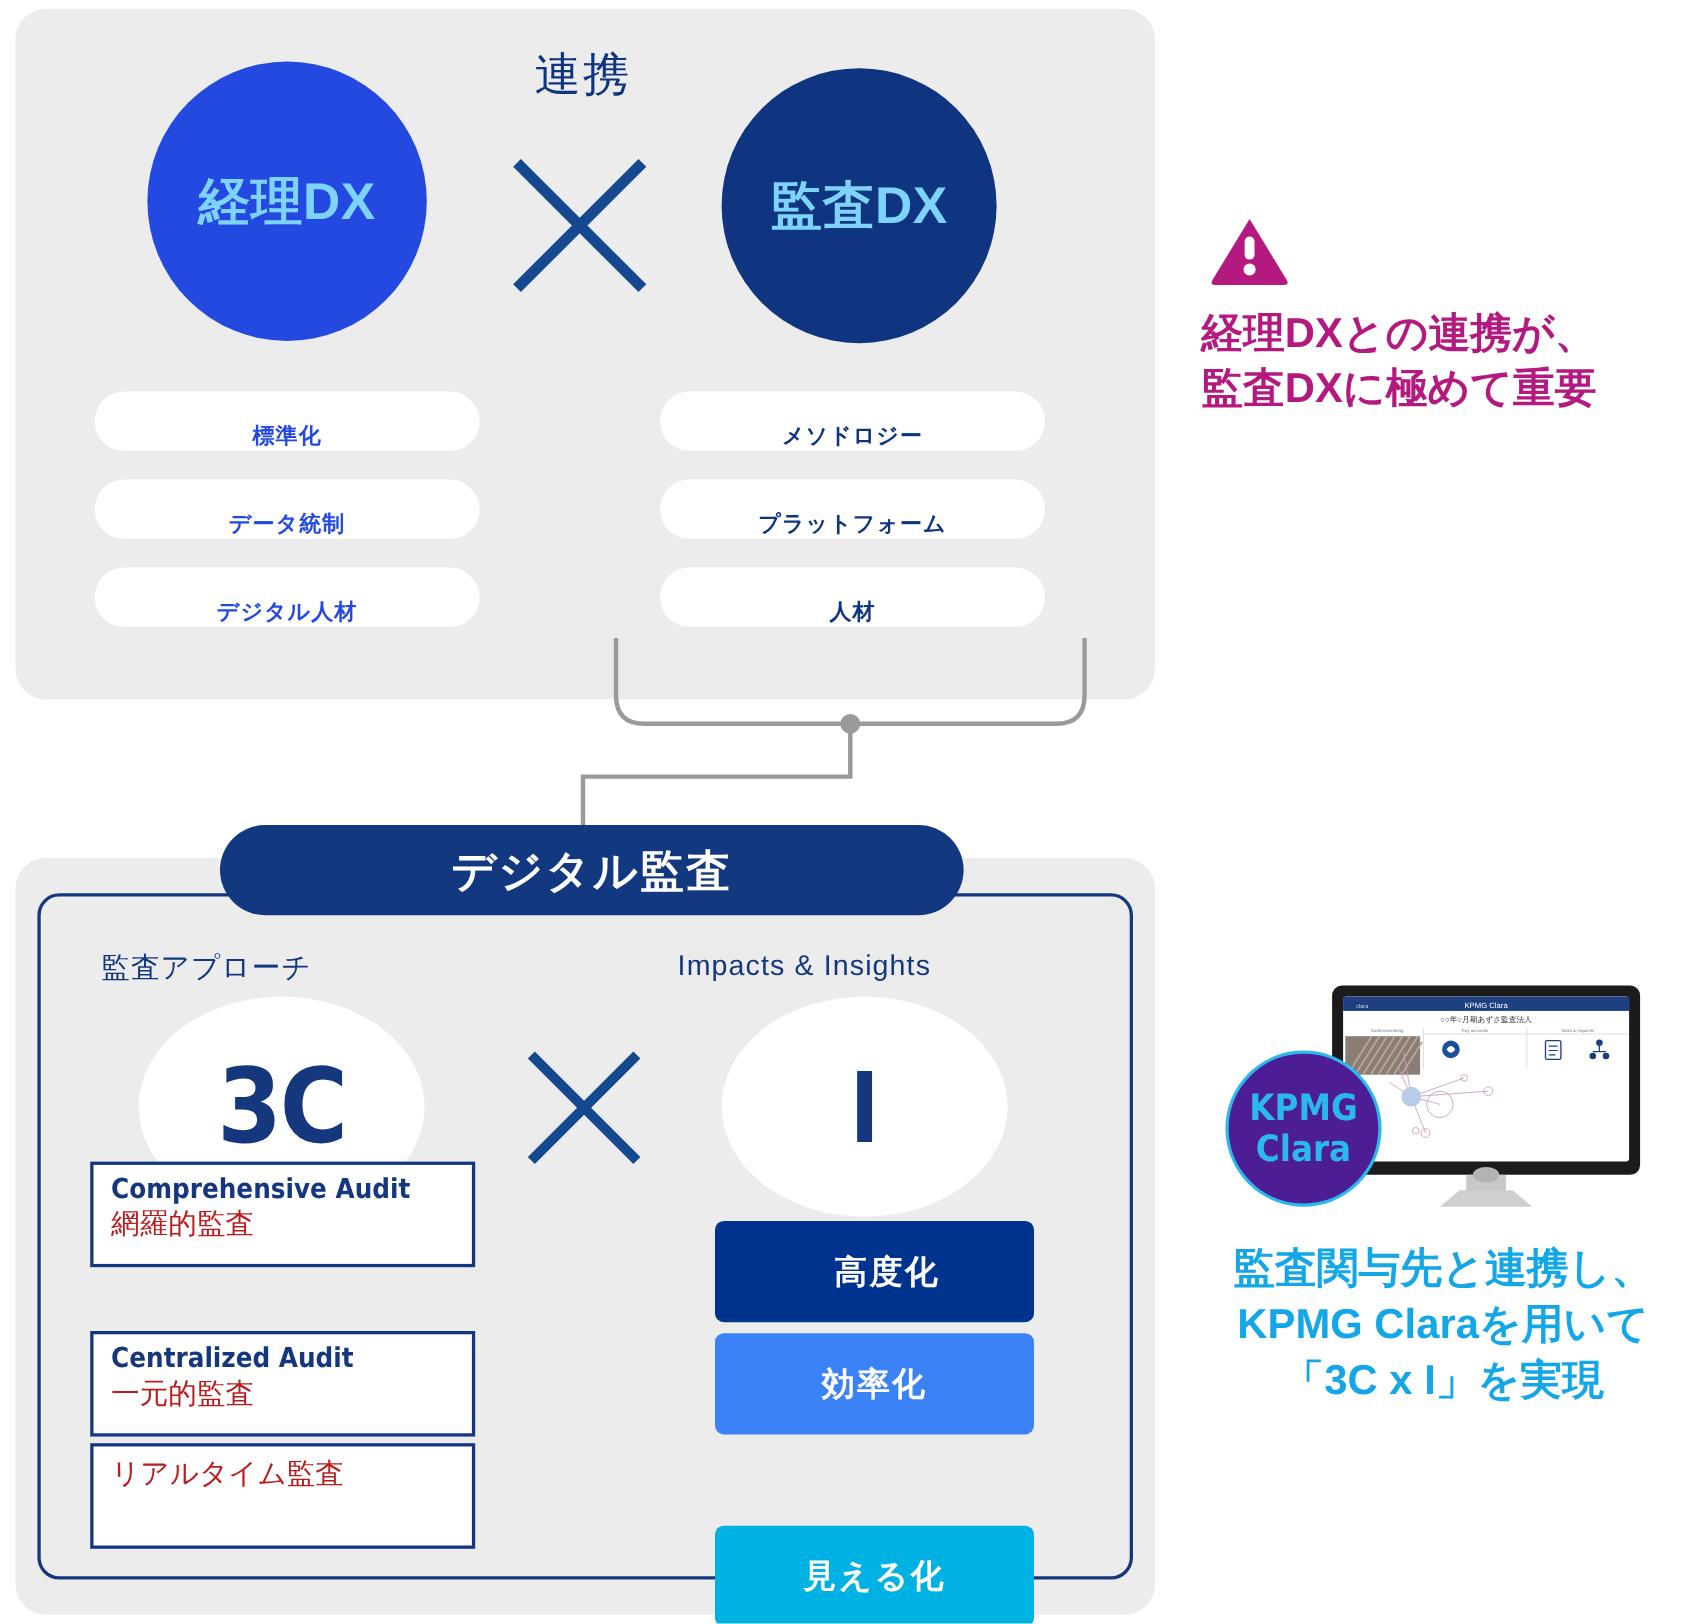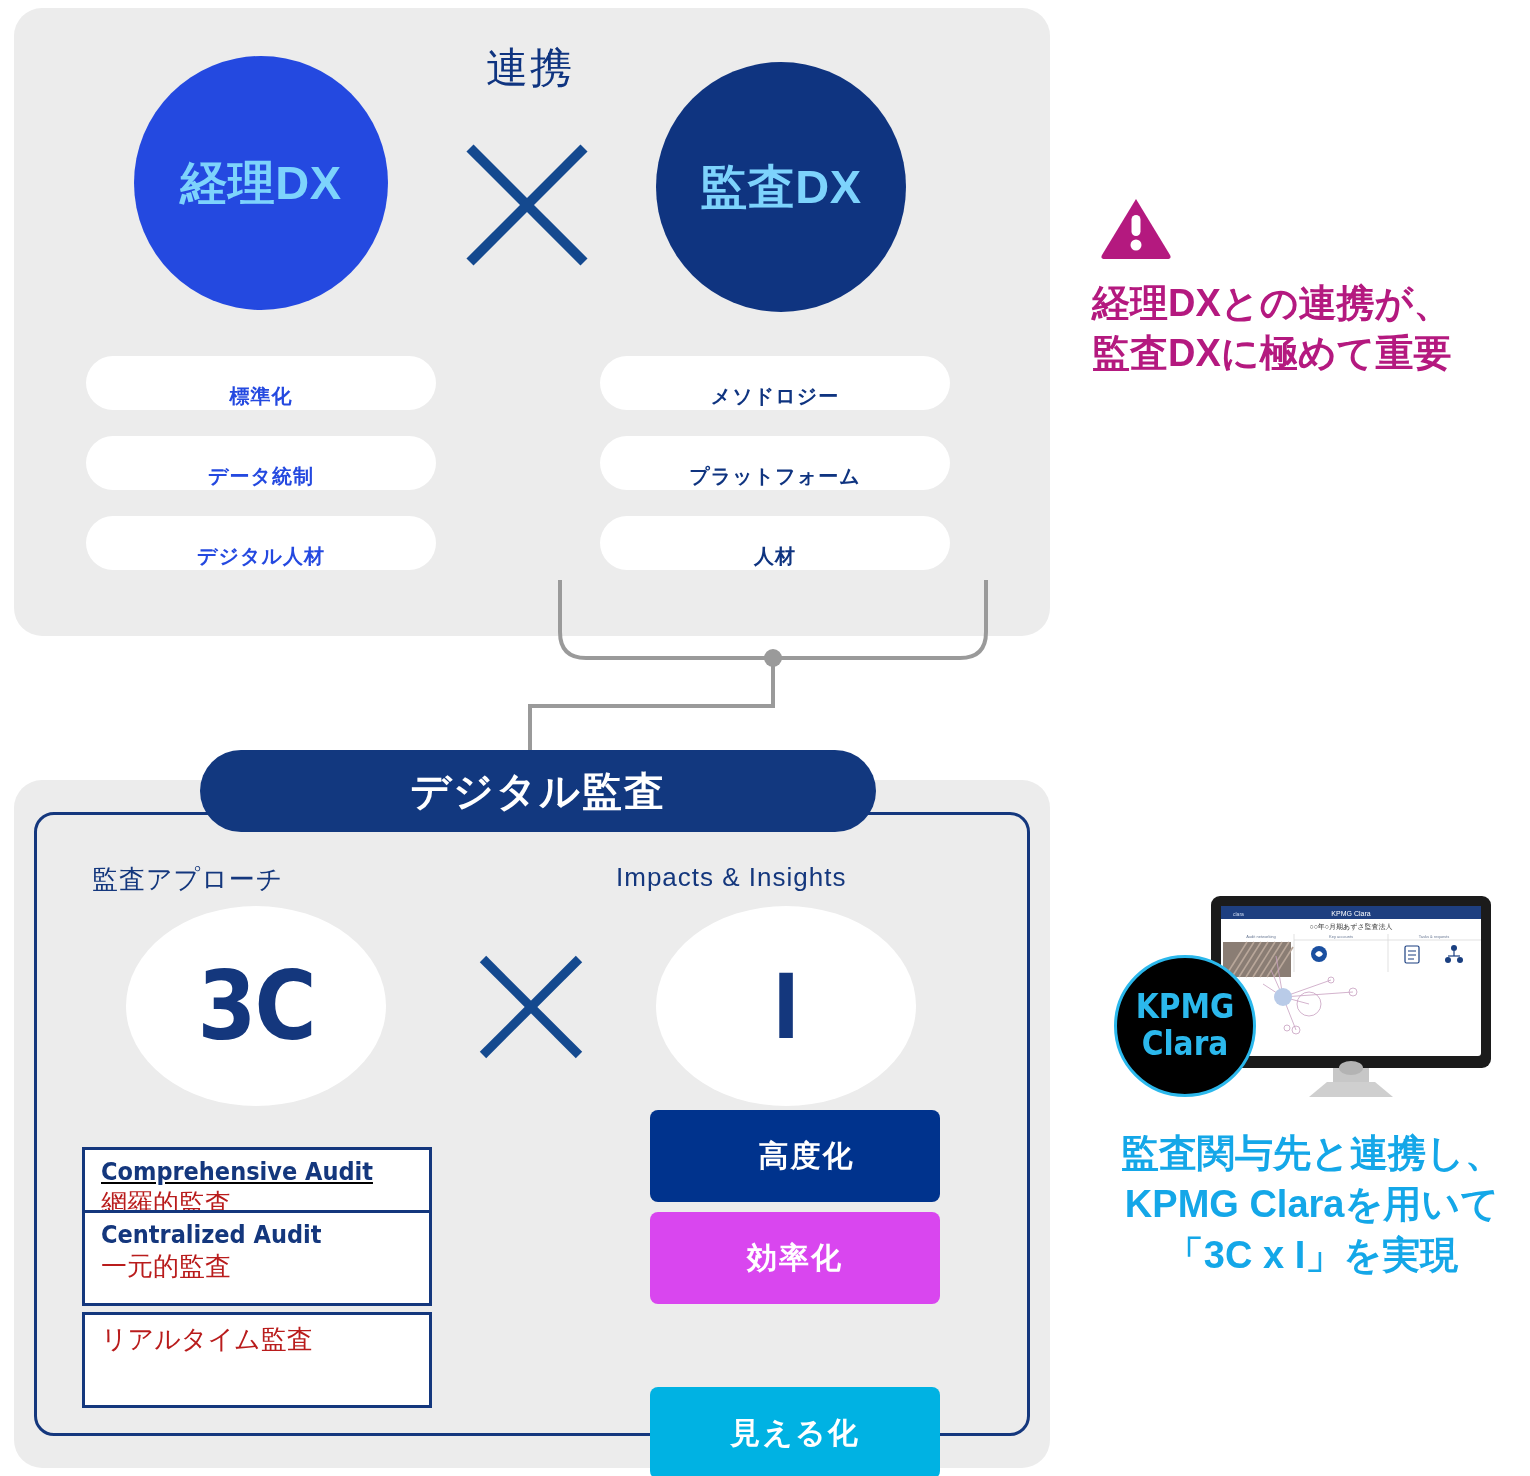--- a/index.html
+++ b/index.html
@@ -150,21 +150,21 @@
 
   .audit-box {
     position: absolute;
     left: 82px;
     width: 350px;
     height: 96px;
     background: #ffffff;
     border: 3px solid #14377D;
     padding: 8px 0 0 16px;
   }
-  .ab1 { top: 1147px; text-decoration: underline; }
+  .ab1 { top: 1056px; }
   .ab2 { top: 1210px; }
   .ab3 { top: 1312px; }
   .audit-en {
     font-size: 25px;
     font-weight: bold;
     color: #14377D;
     font-family: "DejaVu Sans Condensed", "Liberation Sans Narrow", "Liberation Sans", sans-serif;
     letter-spacing: 0px;
     line-height: 1.15;
   }
@@ -183,21 +183,21 @@
     border-radius: 8px;
     display: flex;
     align-items: center;
     justify-content: center;
     color: #ffffff;
     font-size: 30px;
     font-weight: bold;
     letter-spacing: 2px;
   }
   .ib1 { top: 1110px; background: #00338D; padding-left: 23px; }
-  .ib2 { top: 1212px; background: #d946ef; }
+  .ib2 { top: 1212px; background: #3b82f6; }
   .ib3 { top: 1387px; background: #00B2E3; }
 
   
   .warn-icon { position: absolute; left: 1100px; top: 196px; width: 72px; height: 64px; }
 
   .warn-text {
     position: absolute;
     left: 1092px; top: 278px;
     width: 440px;
     font-size: 38px;
@@ -207,21 +207,21 @@
     letter-spacing: 0px;
   }
 
   .clara-group { position: absolute; left: 1096px; top: 890px; width: 420px; height: 220px; }
 
   .clara-circle {
     position: absolute;
     left: 18px; top: 65px;
     width: 142px; height: 142px;
     border-radius: 50%;
-    background: #000000;
+    background: #4c1d95;
     border: 3px solid #2BB8EC;
     display: flex;
     flex-direction: column;
     align-items: center;
     justify-content: center;
     color: #2BB8EC;
     font-size: 33px;
     font-weight: bold;
     line-height: 1.12;
     font-family: "DejaVu Sans Condensed", "Liberation Sans Narrow", "Liberation Sans", sans-serif;

